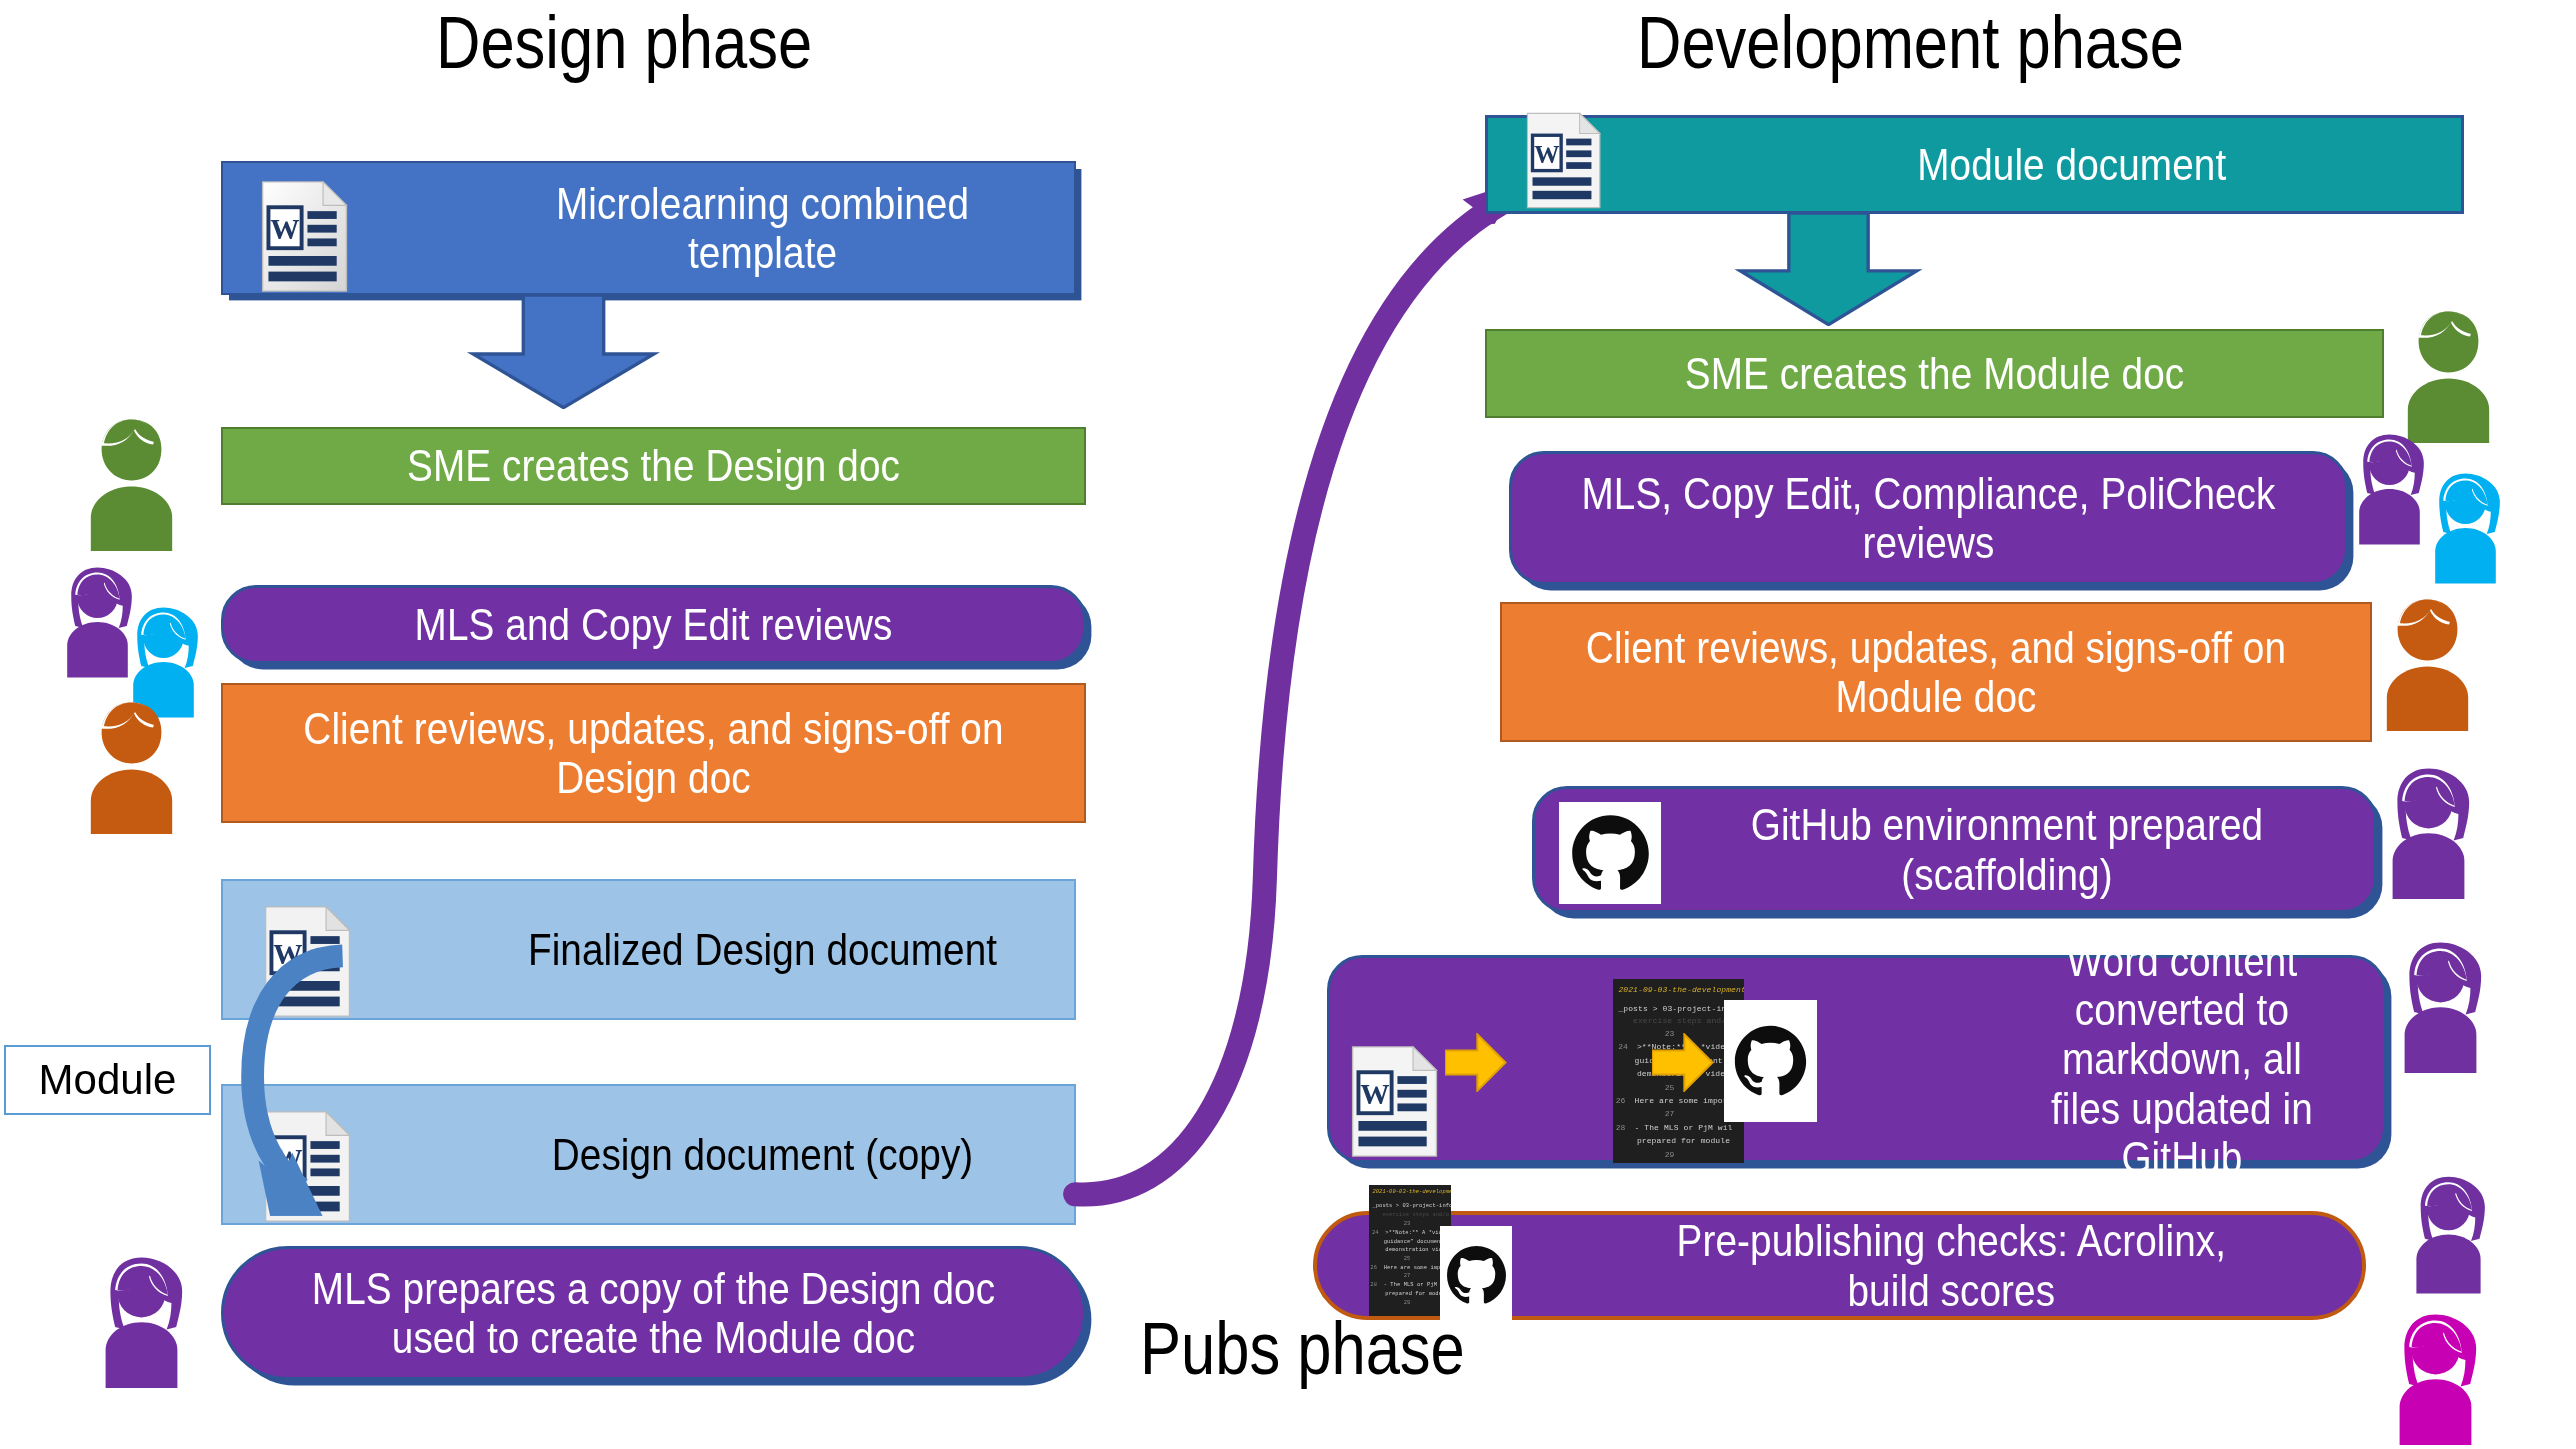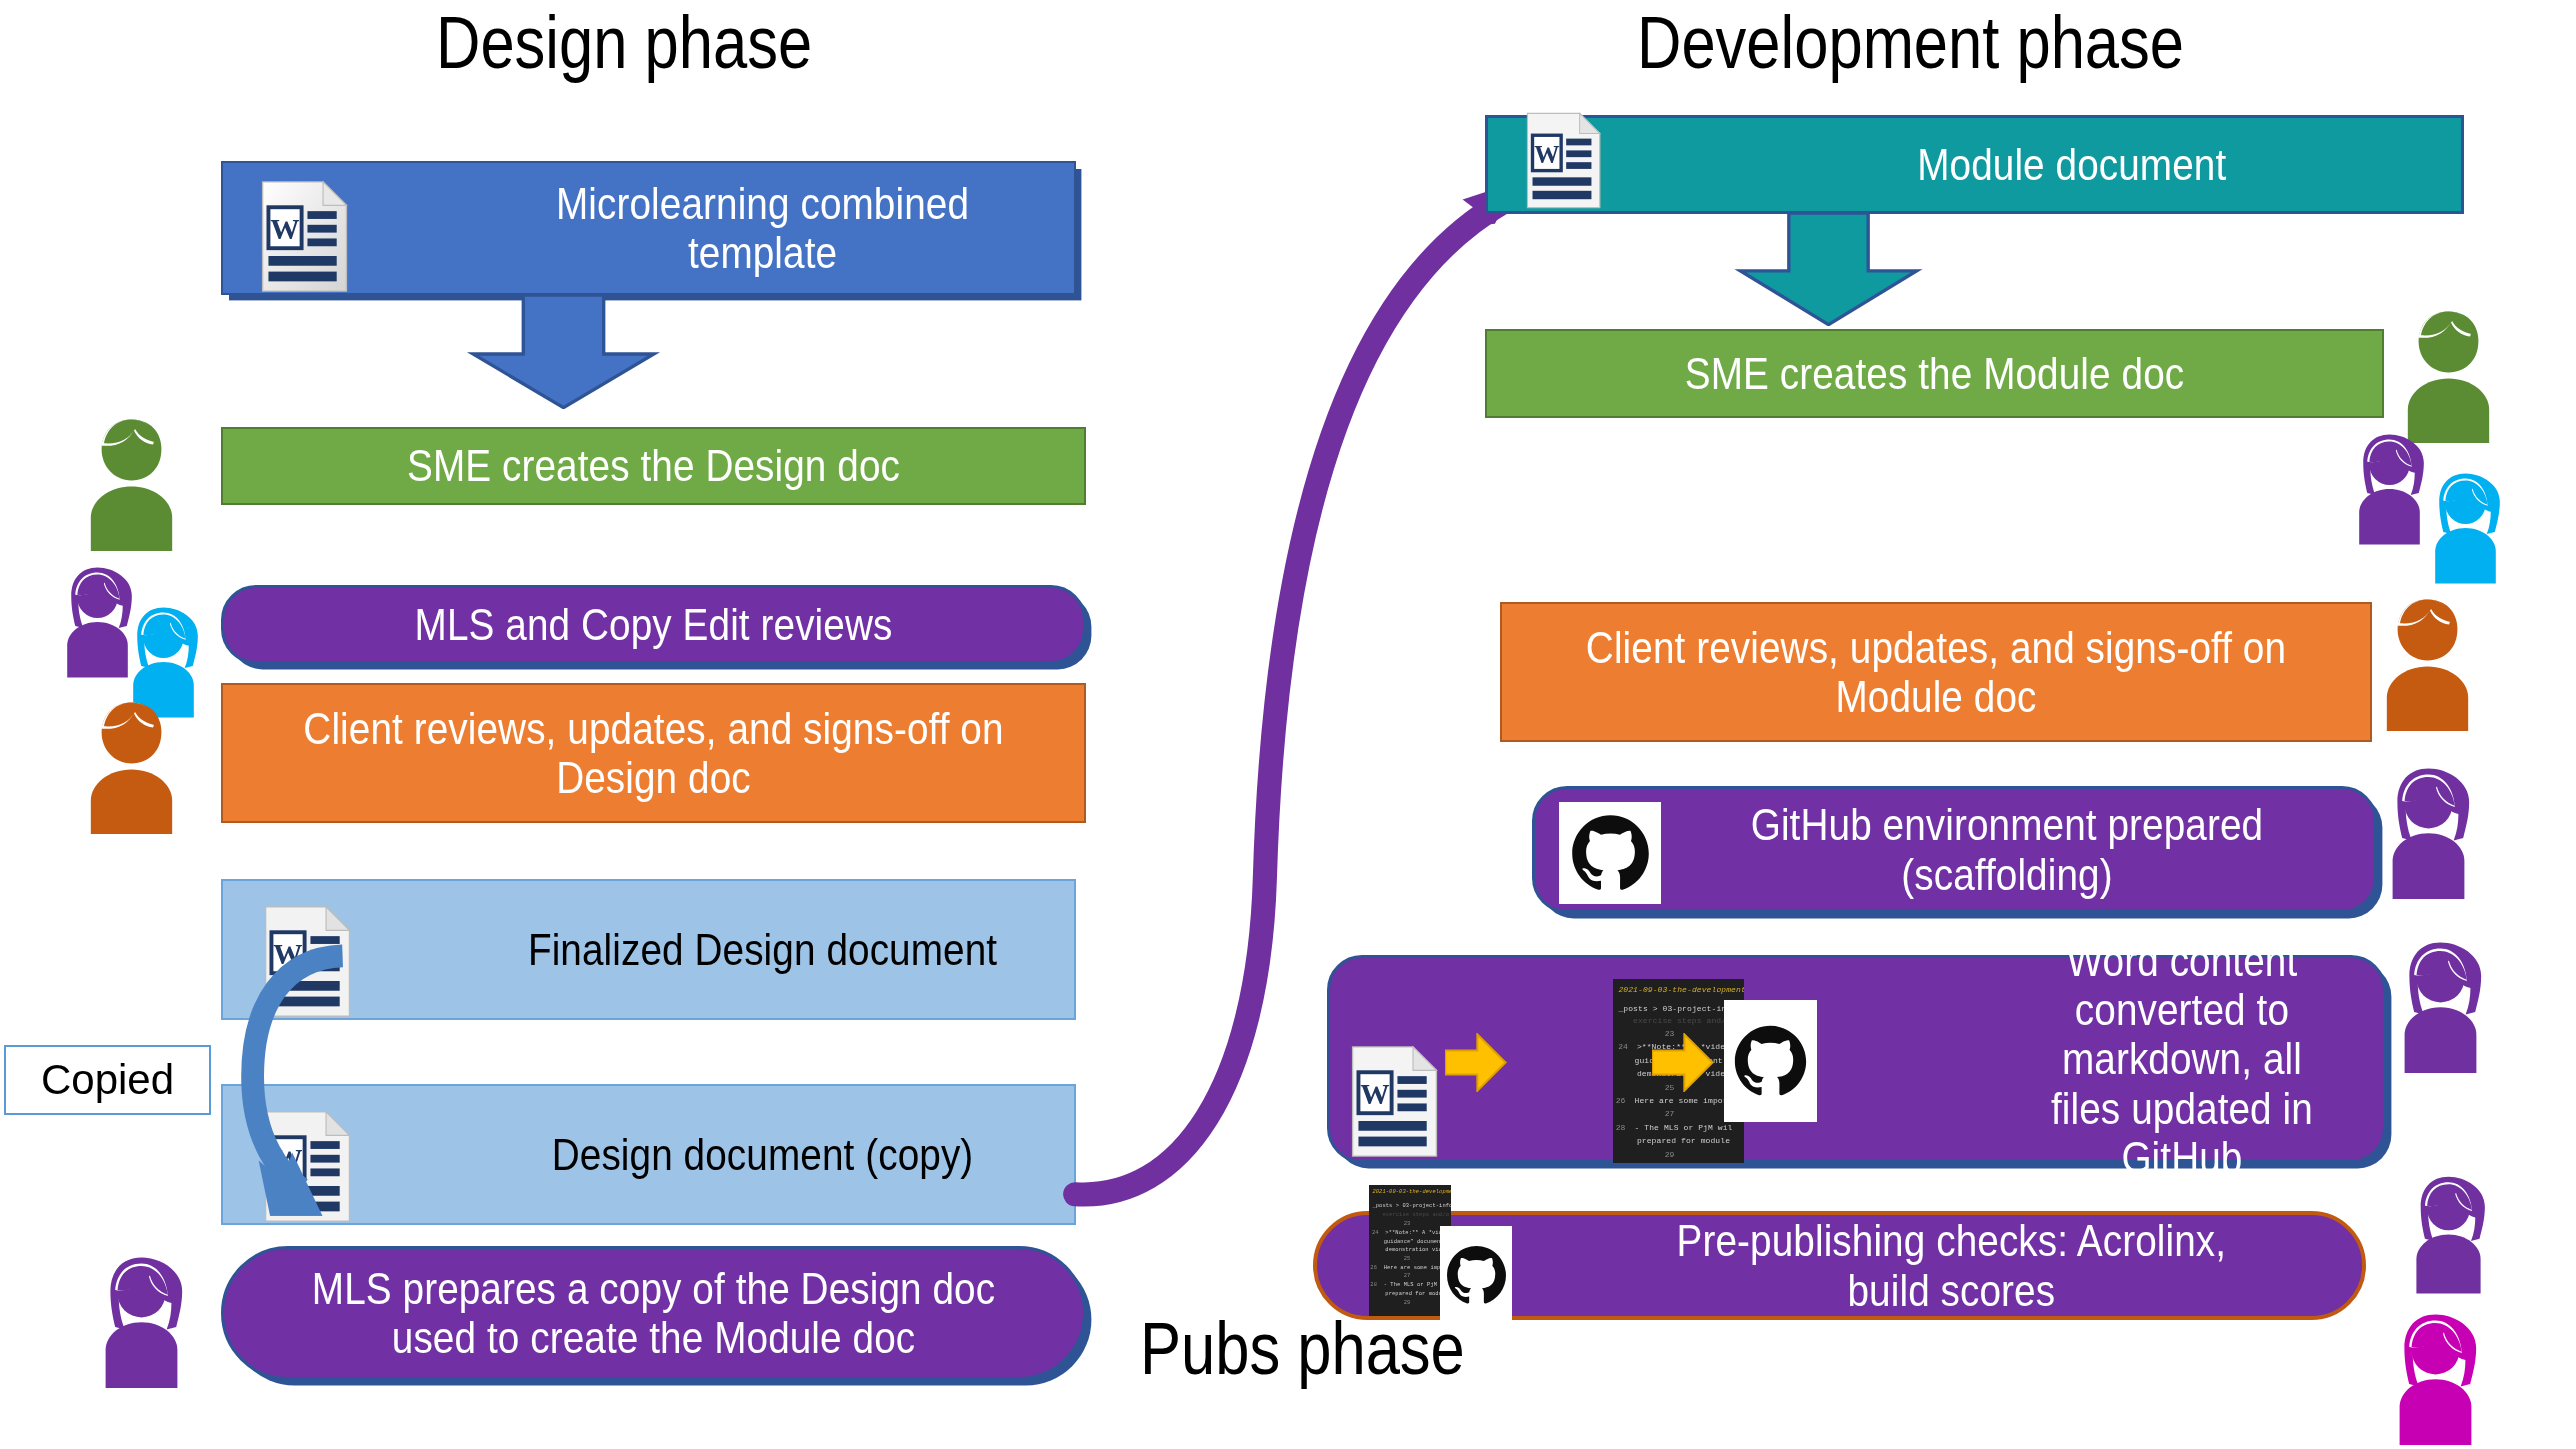--- a/index.html
+++ b/index.html
@@ -163,21 +163,21 @@
 
   <div class="abs" style="left:121px;top:939px;width:282px;height:282px;pointer-events:none;">
     <svg viewBox="0 0 420 420" width="282" height="282">
       <path d="M330 25 C245 28 196 95 196 205 C196 300 238 350 268 372" fill="none" stroke="#4a82c4" stroke-width="34" stroke-linecap="butt"></path>
       <polygon points="205,330 300,412 222,412" fill="#4a82c4"></polygon>
       <polygon points="300,412 255,318 222,412" fill="#4a82c4"></polygon>
     </svg>
   </div>
 
   <div class="abs copied" style="left:4px;top:1045px;width:207px;height:70px;">
-    <span>Copied</span>
+    <span>Module</span>
   </div>
 
   <div class="abs" style="left:1047px;top:101px;width:496px;height:1114px;pointer-events:none;">
     <svg viewBox="0 0 740 1660" width="496" height="1114">
       <path d="M42 1630 C200 1640 315 1470 325 1160 C338 720 420 300 680 150" fill="none" stroke="#7030a0" stroke-width="36" stroke-linecap="round"></path>
       <polygon points="700,120 620,146 668,182" fill="#7030a0"></polygon>
       <polygon points="700,120 635,186 668,182" fill="#7030a0"></polygon>
     </svg>
   </div>
 
@@ -201,20 +201,23 @@
   <div class="chev" style="left:1731px;top:213px;width:195px;height:113px;">
     <svg viewBox="0 0 290 168" width="195" height="113">
       <polygon points="86,0 204,0 204,86 276,86 145,166 14,86 86,86" fill="#0f9aa0" stroke="#2f5496" stroke-width="5"></polygon>
     </svg>
   </div>
 
   <div class="abs box rect c-green" style="left:1485px;top:329px;width:899px;height:89px;">
     <span class="label">SME creates the Module doc</span>
   </div>
 
+  <div class="abs box rounded c-purple sh-blue" style="left:1509px;top:451px;width:839px;height:134px;">
+    <span class="label">MLS, Copy Edit, Compliance, PoliCheck reviews</span>
+  </div>
 
   <div class="abs box rect c-orange" style="left:1500px;top:602px;width:872px;height:140px;">
     <span class="label">Client reviews, updates, and signs-off on Module doc</span>
   </div>
 
   <div class="abs box rounded c-purple sh-blue" style="left:1532px;top:786px;width:845px;height:127px;">
     <span class="abs ghbox" style="left:24px;top:13.4px;width:102px;height:102px;">
       <svg viewBox="0 0 100 100" width="87" height="87" aria-hidden="true">
         <path fill="#0d0d0d" d="M50 6C25.7 6 6 25.7 6 50c0 19.4 12.6 35.9 30.1 41.7 2.2.4 3-.96 3-2.1 0-1.05-.04-4.5-.06-8.2-12.2 2.7-14.8-5.2-14.8-5.2-2-5.1-4.9-6.5-4.9-6.5-4-2.7.3-2.7.3-2.7 4.4.3 6.7 4.5 6.7 4.5 3.9 6.7 10.3 4.8 12.8 3.6.4-2.8 1.5-4.8 2.8-5.9-9.8-1.1-20-4.9-20-21.8 0-4.8 1.7-8.7 4.5-11.8-.45-1.1-2-5.6.43-11.6 0 0 3.7-1.2 12.1 4.5 3.5-1 7.3-1.5 11-1.5s7.5.5 11 1.5c8.4-5.7 12.1-4.5 12.1-4.5 2.4 6 .9 10.5.45 11.6 2.8 3.1 4.5 7 4.5 11.8 0 16.9-10.2 20.7-20 21.8 1.6 1.4 3 4.1 3 8.2 0 5.9-.05 10.7-.05 12.2 0 1.15.8 2.55 3.05 2.1C81.4 85.9 94 69.4 94 50 94 25.7 74.3 6 50 6z"></path>
       </svg>

